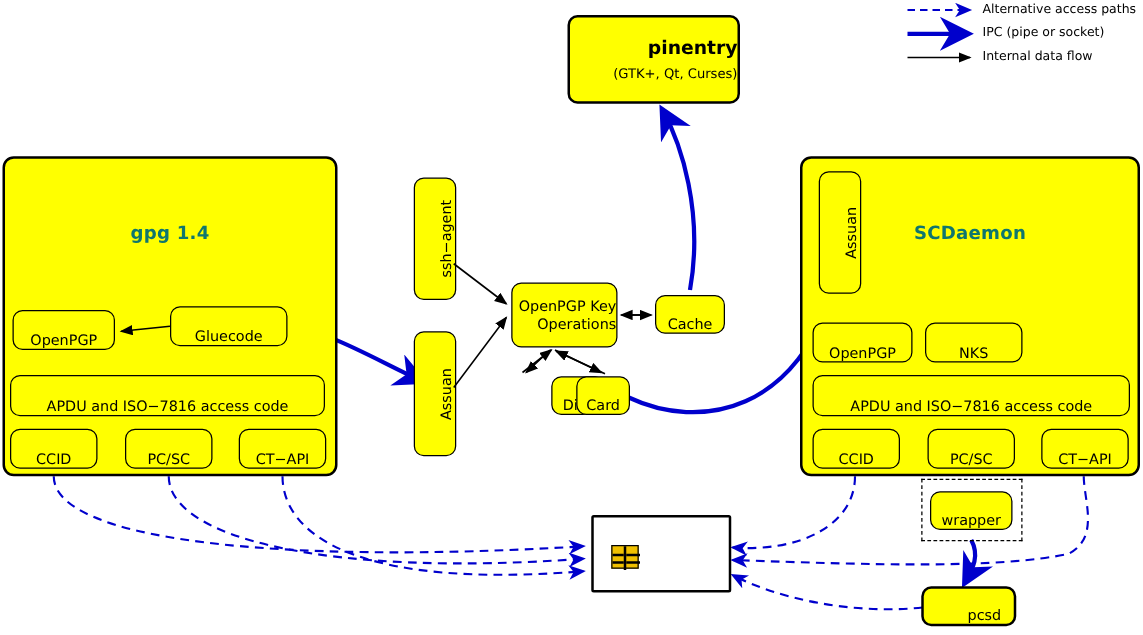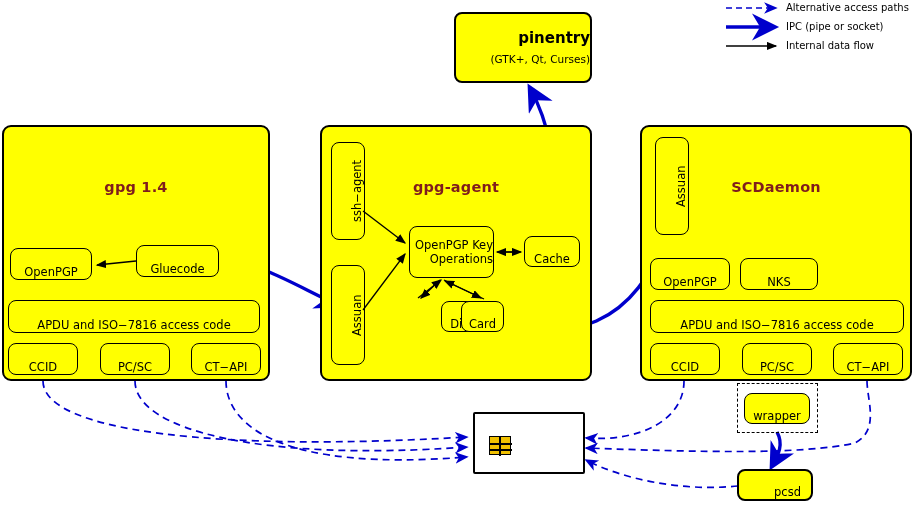--- a/index.html
+++ b/index.html
@@ -13,21 +13,21 @@
   #edges{z-index:1;}
   #edges-top{z-index:5;}
   .node{position:absolute;box-sizing:border-box;z-index:3;}
 
   
   .panel{
     background:#ffff00;border:2px solid #000000;border-radius:9px;
   }
   .panel-title{
     position:absolute;left:0;right:0;text-align:center;
-    font-weight:bold;font-size:14.5px;color:#7f1d1d;letter-spacing:.2px;
+    font-weight:bold;font-size:14.5px;color:#0f766e;letter-spacing:.2px;
   }
 
   
   .box{
     position:absolute;background:#ffff00;border:1.6px solid #000000;
     border-radius:8px;box-sizing:border-box;
     display:flex;align-items:flex-end;justify-content:center;
     font-size:11.5px;color:#000;text-align:center;line-height:1.25;
     z-index:4;
   }
@@ -113,34 +113,31 @@
 
     <path d="M552,232 C563,170 545,115 530,88" stroke="#0000cc" stroke-width="3.4" fill="none" marker-end="url(#mk-blue-thick)"></path>
 
     <path d="M777,432 C784,445 778,455 772,466" stroke="#0000cc" stroke-width="3.4" fill="none" marker-end="url(#mk-blue-thick)"></path>
   </svg>
 
   <div class="node panel" style="left:2px;top:125px;width:268px;height:256px;">
     <div class="panel-title" style="top:52px;">gpg 1.4</div>
   </div>
 
-  <div class="node panel" style="left:320px;top:125px;width:272px;height:256px;">
-    <div class="panel-title" style="top:52px;">gpg-agent</div>
-  </div>
 
   <div class="node panel" style="left:640px;top:125px;width:272px;height:256px;">
     <div class="panel-title" style="top:52px;">SCDaemon</div>
   </div>
 
   <div class="node box twoline" style="left:454px;top:12px;width:138px;height:71px;border-width:2px;">
     <span class="pinentry-title">pinentry</span>
     <span class="pinentry-sub">(GTK+, Qt, Curses)</span>
   </div>
 
-  <div class="box" style="left:136px;top:245px;width:83px;height:32px;">
+  <div class="box" style="left:136px;top:245px;width:94px;height:32px;">
     <span>Gluecode</span>
   </div>
 
   <div class="box" style="left:10px;top:248px;width:82px;height:32px;">
     <span>OpenPGP</span>
   </div>
 
   <div class="box" style="left:8px;top:300px;width:252px;height:33px;">
     <span>APDU and ISO−7816 access code</span>
   </div>

